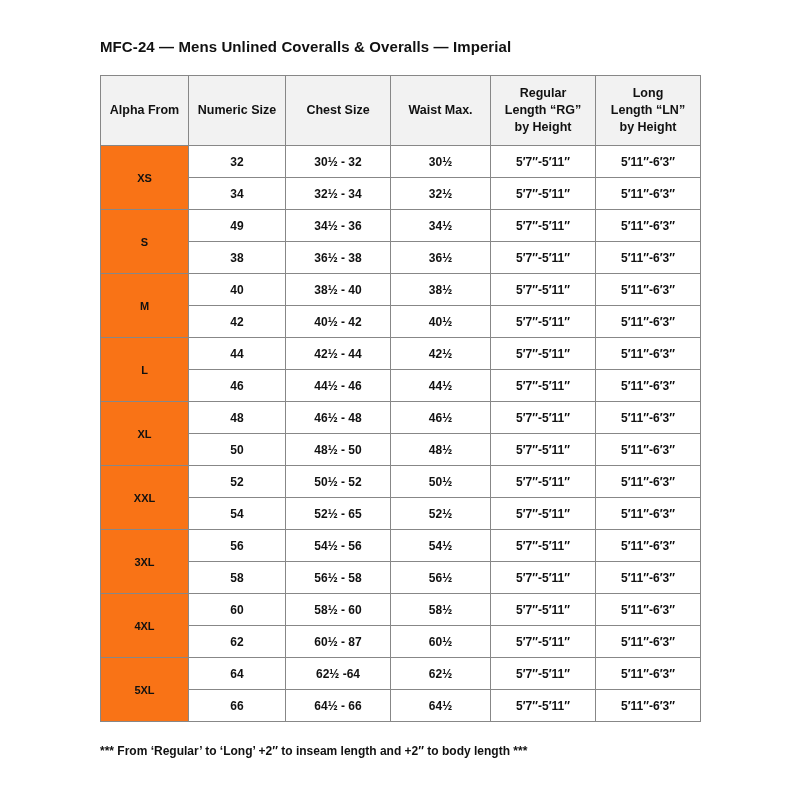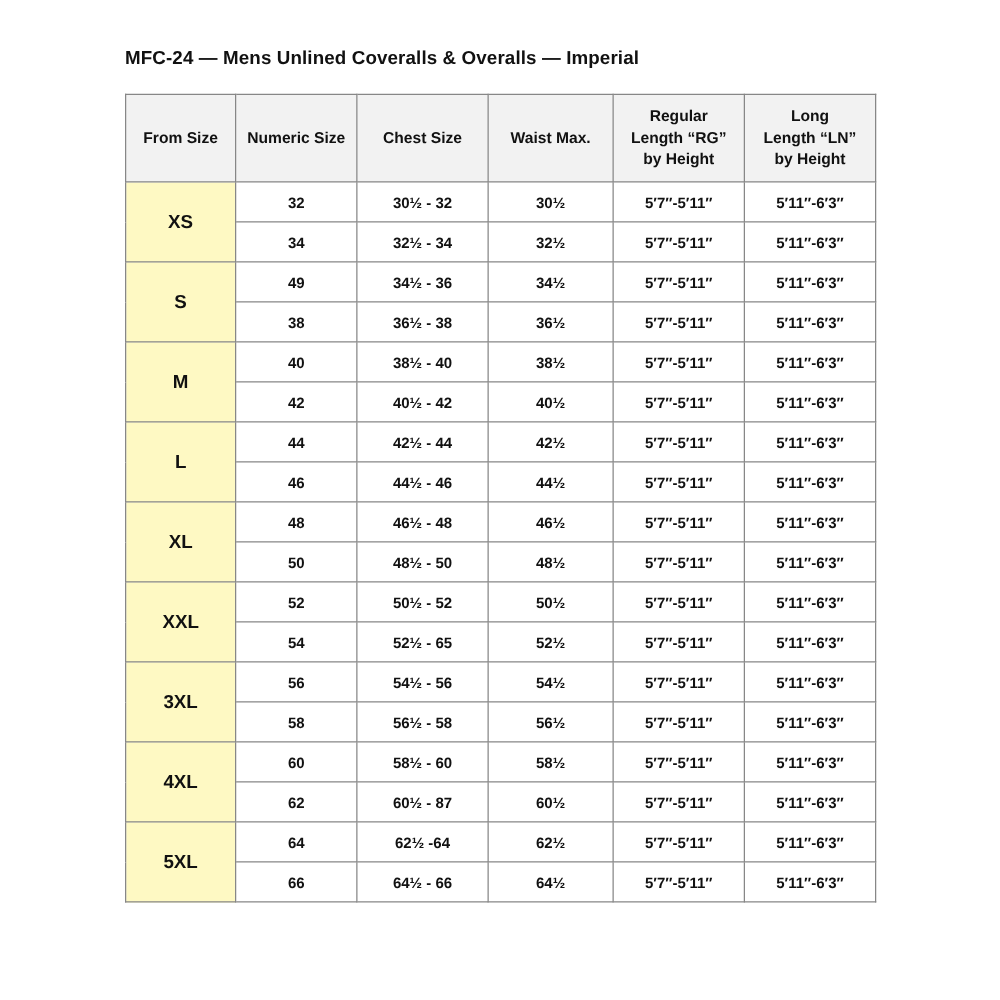--- a/index.html
+++ b/index.html
@@ -50,22 +50,22 @@
     line-height: 1.35;
     margin-left: 46px;
   }
   tbody td {
     background: #ffffff;
     font-size: 12px;
     font-weight: bold;
     height: 32px;
   }
   tbody th.alpha-cell {
-    background: #fef9c3;
-    font-size: 15px;
+    background: #f97316;
+    font-size: 11px;
     font-weight: bold;
   }
   .footnote {
     font-size: 12px;
     font-weight: bold;
     margin: 22px 0 0 0;
   }
 </style>
 </head>
 <body>
@@ -78,21 +78,21 @@
       <col class="c-alpha">
       <col class="c-numeric">
       <col class="c-chest">
       <col class="c-waist">
       <col class="c-rg">
       <col class="c-ln">
     </colgroup>
     <thead>
       <tr>
           <th scope="col">
-            <div>From Size</div>
+            <div>Alpha From</div>
           </th>
           <th scope="col">
             <div>Numeric Size</div>
           </th>
           <th scope="col">
             <div>Chest Size</div>
           </th>
           <th scope="col">
             <div>Waist Max.</div>
           </th>
@@ -240,13 +240,14 @@
         <tr>
           <td>66</td>
           <td>64½ - 66</td>
           <td>64½</td>
           <td>5′7″-5′11″</td>
           <td>5′11″-6′3″</td>
         </tr>
       </tbody>
   </table>
 
+  <p class="footnote">*** From ‘Regular’ to ‘Long’ +2″  to inseam length and +2″ to body length ***</p>
 </div>
 
 </body></html>

